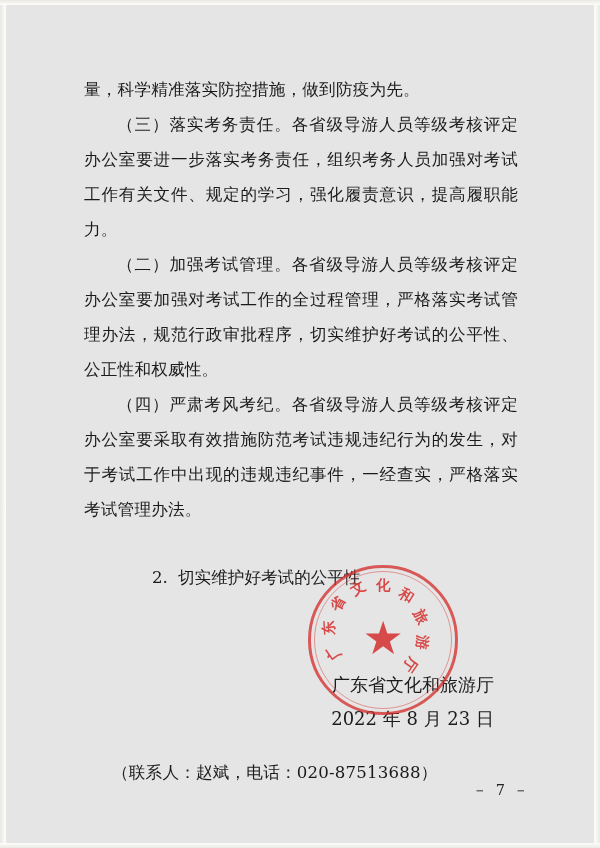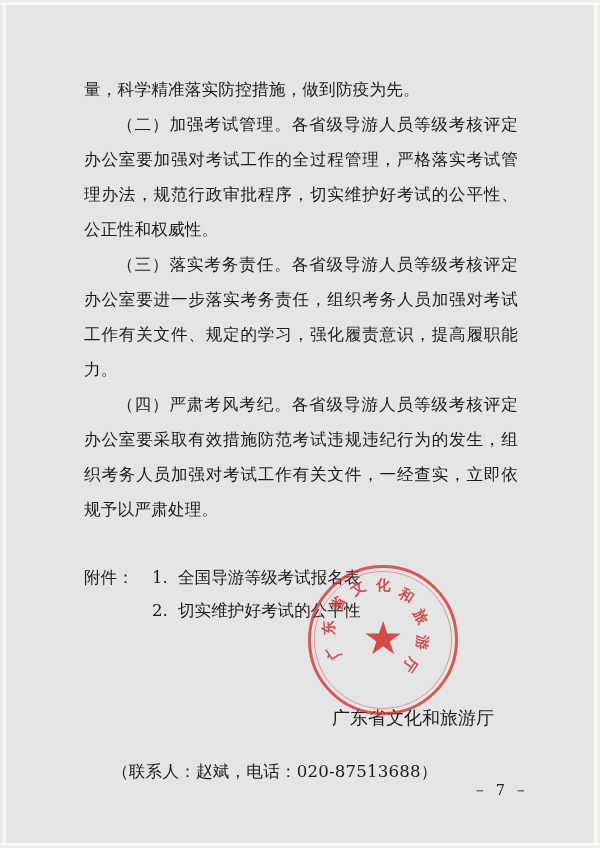--- a/index.html
+++ b/index.html
@@ -173,42 +173,38 @@
 <div class="page">
   <div class="edge-left"></div>
   <div class="edge-right"></div>
   <div class="edge-top"></div>
   <div class="edge-bottom"></div>
 
   <div class="content">
 
     <p class="para first">量，科学精准落实防控措施，做到防疫为先。</p>
 
+    <p class="para indent">（三）落实考务责任。各省级导游人员等级考核评定办公室要进一步落实考务责任，组织考务人员加强对考试工作有关文件、规定的学习，强化履责意识，提高履职能力。</p>
+
     <p class="para indent">（二）加强考试管理。各省级导游人员等级考核评定办公室要加强对考试工作的全过程管理，严格落实考试管理办法，规范行政审批程序，切实维护好考试的公平性、公正性和权威性。</p>
 
-    <p class="para indent">（三）落实考务责任。各省级导游人员等级考核评定办公室要进一步落实考务责任，组织考务人员加强对考试工作有关文件、规定的学习，强化履责意识，提高履职能力。</p>
-
-    <p class="para indent">（四）严肃考风考纪。各省级导游人员等级考核评定办公室要采取有效措施防范考试违规违纪行为的发生，组织考务人员加强对考试工作有关文件，一经查实，立即依规予以严肃处理。</p>
+    <p class="para indent">（四）严肃考风考纪。各省级导游人员等级考核评定办公室要采取有效措施防范考试违规违纪行为的发生，对于考试工作中出现的违规违纪事件，一经查实，严格落实考试管理办法。</p>
 
 
     <div class="attachments">
-      <div class="att-line">
-        <span class="att-label">附件：</span>
-        <span class="att-num">1.</span>
-        <span class="att-text">全国导游等级考试报名表</span>
-      </div>
       <div class="att-line second">
         <span class="att-label">附件：</span>
         <span class="att-num">2.</span>
         <span class="att-text">切实维护好考试的公平性</span>
       </div>
     </div>
 
     <div class="signature">
       <div>广东省文化和旅游厅</div>
+      <div>2022 年 8 月 23 日</div>
     </div>
 
     <div class="contact">（联系人：赵斌，电话：020-87513688）</div>
   </div>
 
   <div class="seal">
     <div class="ring"></div>
     <div class="ring-inner"></div>
     <div class="star">★</div>
     <div class="seal-text" id="seal-arc">

